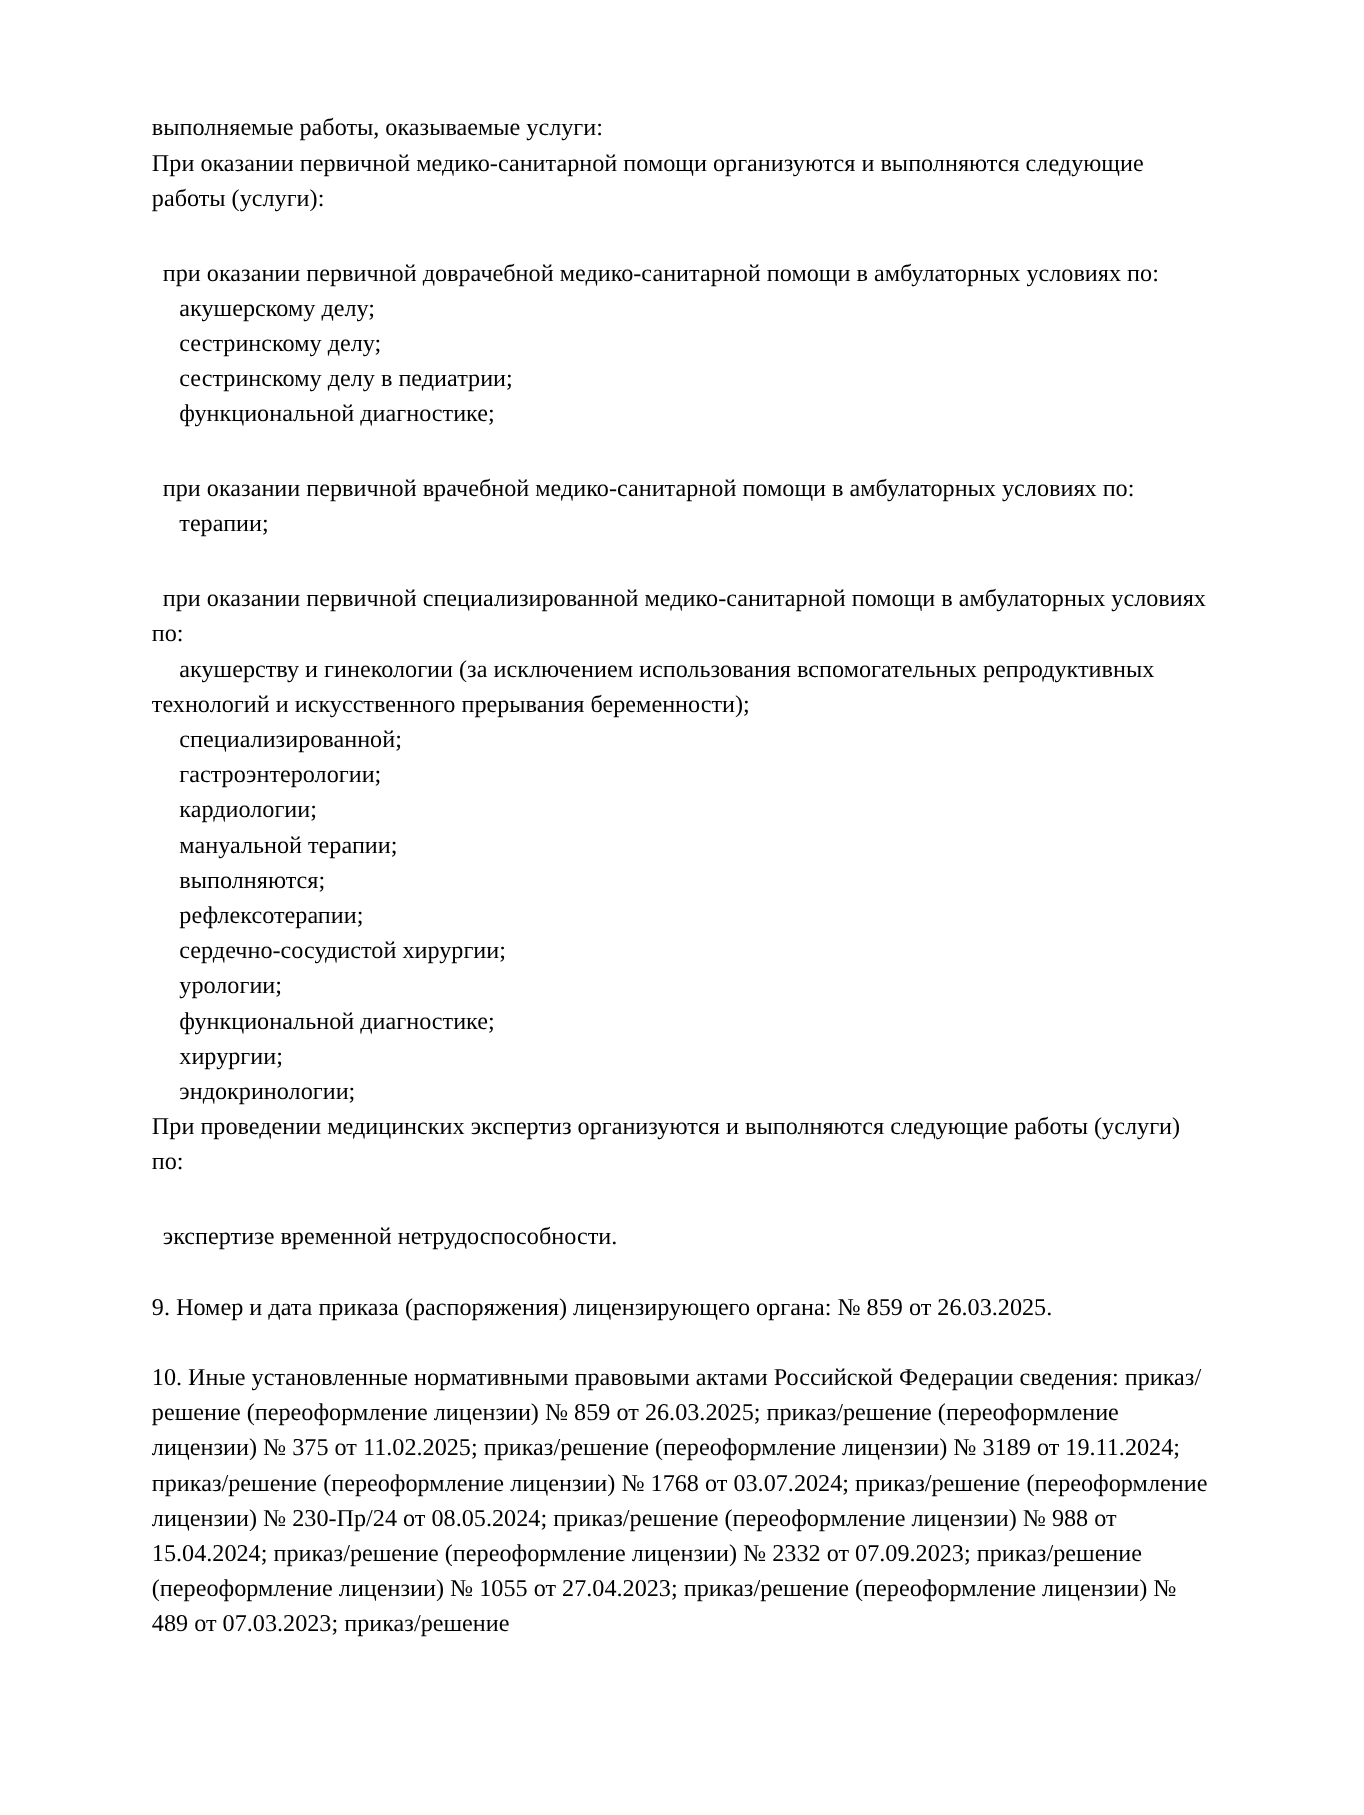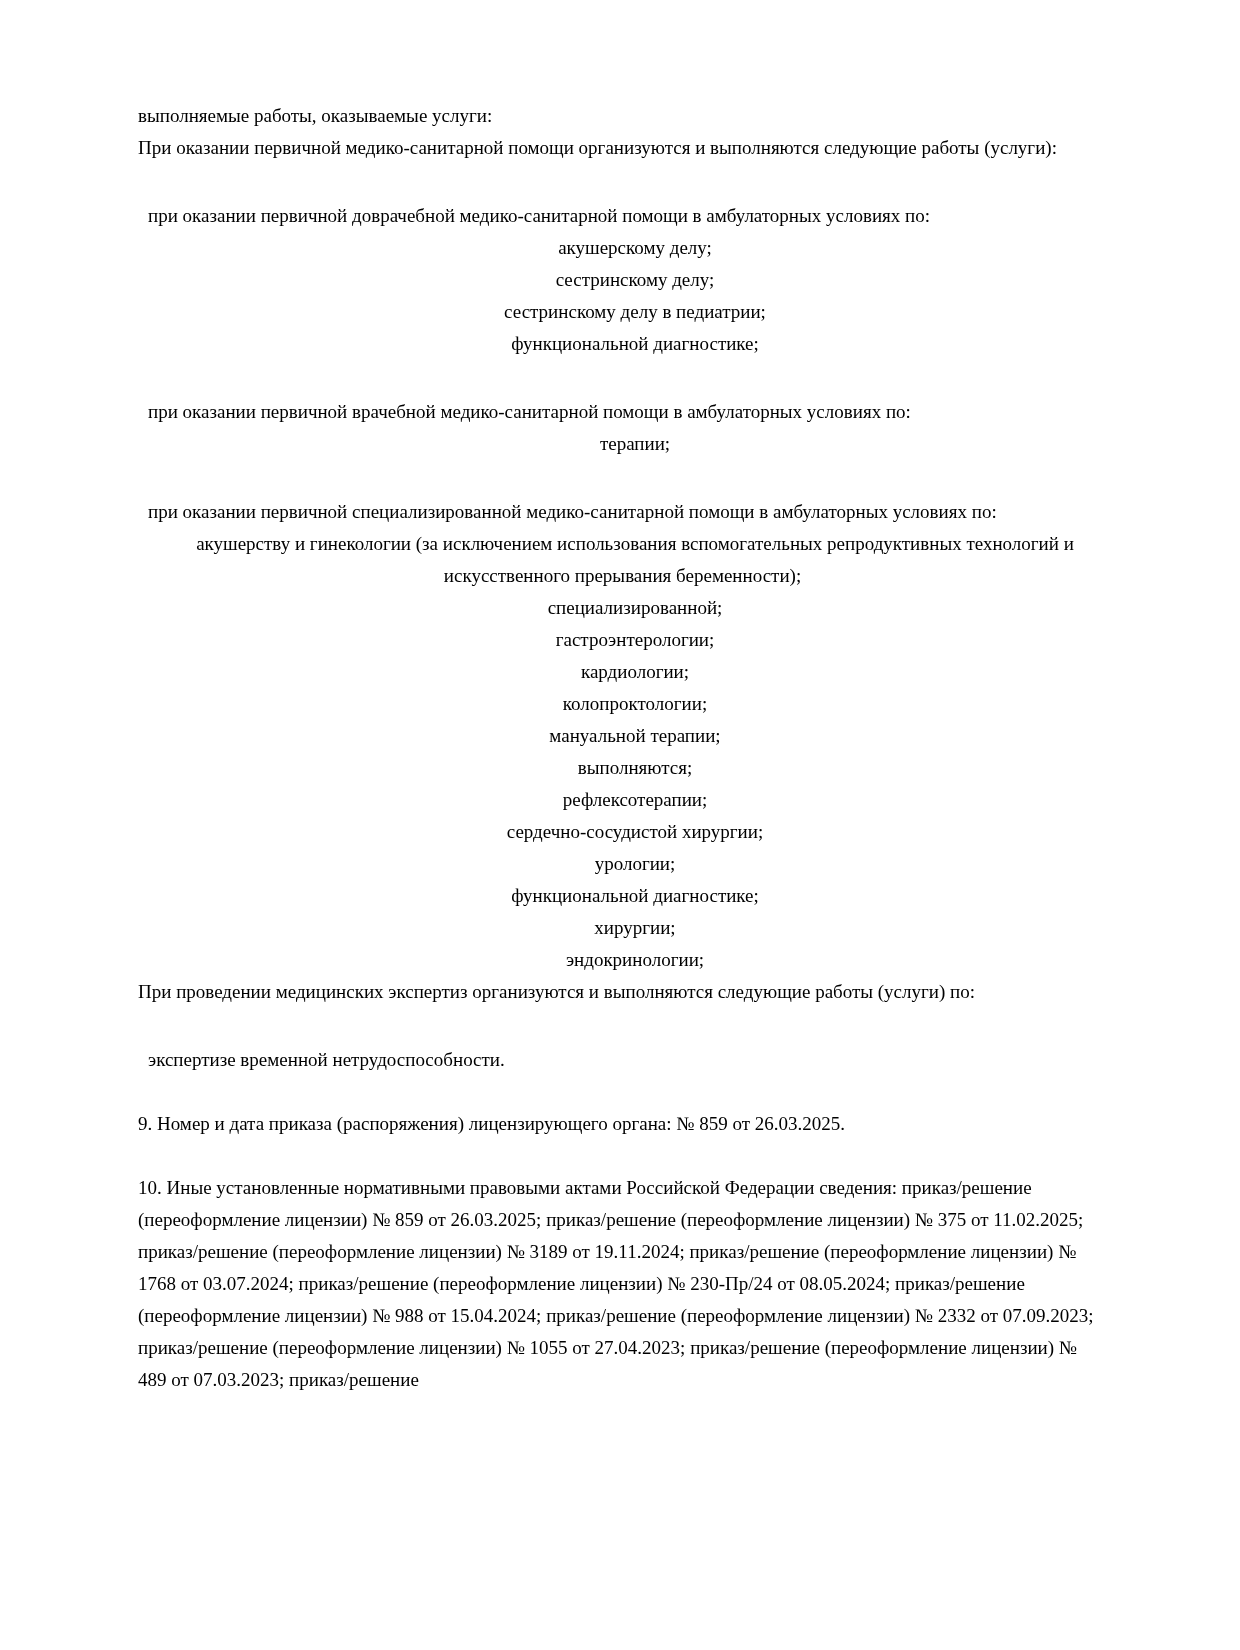--- a/index.html
+++ b/index.html
@@ -15,32 +15,32 @@
     overflow: hidden;
   }
   .page {
     width: 1240px;
     height: 1650px;
     background: #ffffff;
     box-sizing: border-box;
     padding: 100px 133px 0 138px;
   }
   .content {
-    font-size: 19px;
+    font-size: 22px;
     line-height: 32px;
     text-align: left;
   }
   .para {
     margin: 0;
     padding: 0;
     white-space: pre-wrap;
   }
   .indent-0 { text-indent: 0px; }
   .indent-1 { text-indent: 10px; margin-top: 36px; }
-  .indent-2 { text-indent: 25px; text-align: center; }
+  .indent-2 { text-indent: 25px; }
   .blank-line {
     margin: 0;
     height: 32px;
   }
 </style>
 </head>
 <body>
 
 <div class="page">
   <div class="content" id="document-body">
@@ -51,21 +51,20 @@
       <p class="para indent-2">сестринскому делу;</p>
       <p class="para indent-2">сестринскому делу в педиатрии;</p>
       <p class="para indent-2">функциональной диагностике;</p>
       <p class="para indent-1">при оказании первичной врачебной медико-санитарной помощи в амбулаторных условиях по:</p>
       <p class="para indent-2">терапии;</p>
       <p class="para indent-1">при оказании первичной специализированной медико-санитарной помощи в амбулаторных условиях по:</p>
       <p class="para indent-2">акушерству и гинекологии (за исключением использования вспомогательных репродуктивных технологий и искусственного прерывания беременности);</p>
       <p class="para indent-2">специализированной;</p>
       <p class="para indent-2">гастроэнтерологии;</p>
       <p class="para indent-2">кардиологии;</p>
-      <p class="para indent-2">колопроктологии;</p>
       <p class="para indent-2">мануальной терапии;</p>
       <p class="para indent-2">выполняются;</p>
       <p class="para indent-2">рефлексотерапии;</p>
       <p class="para indent-2">сердечно-сосудистой хирургии;</p>
       <p class="para indent-2">урологии;</p>
       <p class="para indent-2">функциональной диагностике;</p>
       <p class="para indent-2">хирургии;</p>
       <p class="para indent-2">эндокринологии;</p>
       <p class="para indent-0">При проведении медицинских экспертиз организуются и выполняются следующие работы (услуги) по:</p>
       <p class="para indent-1">экспертизе временной нетрудоспособности.</p>

